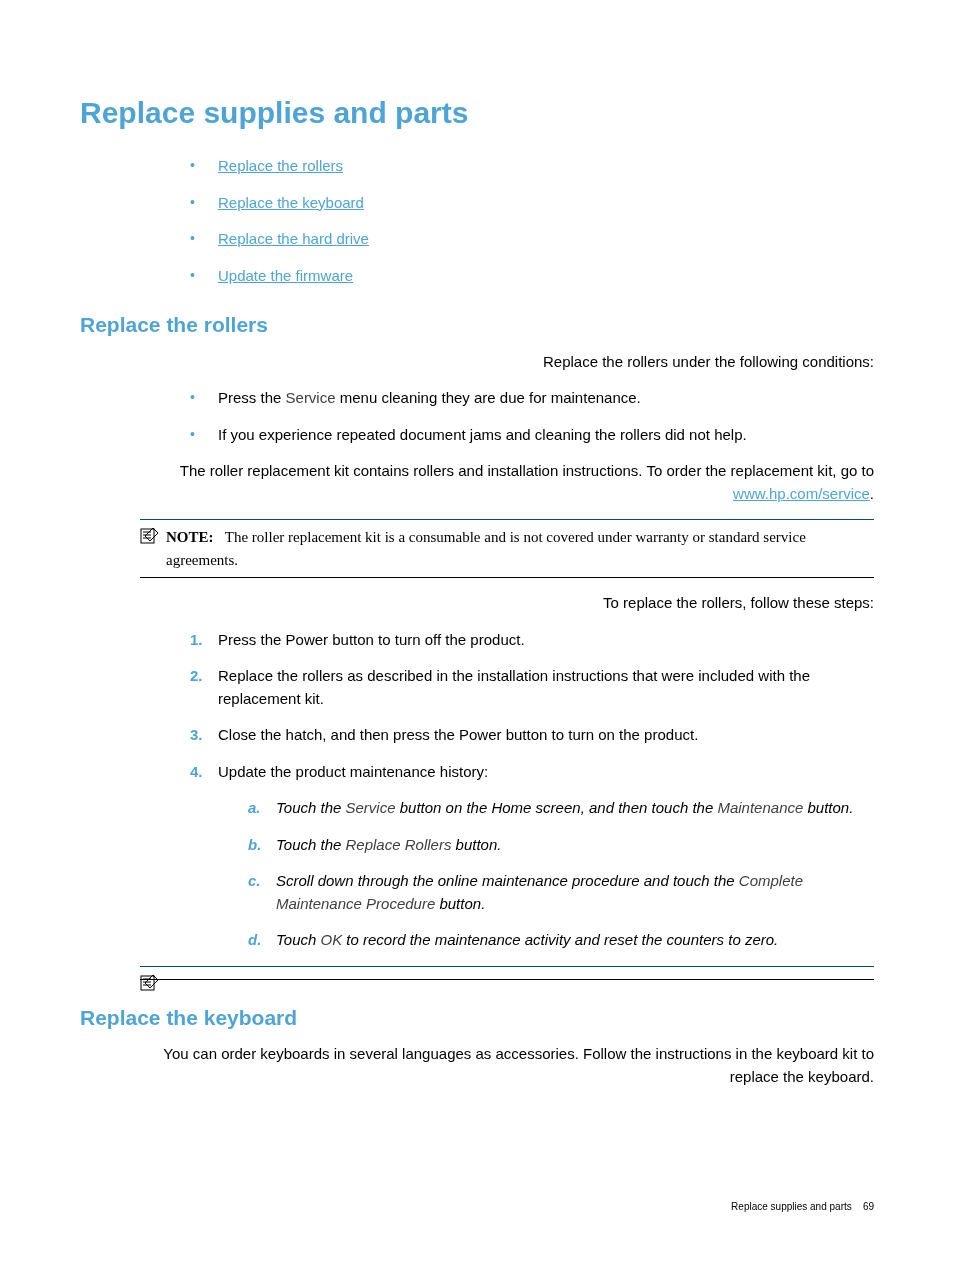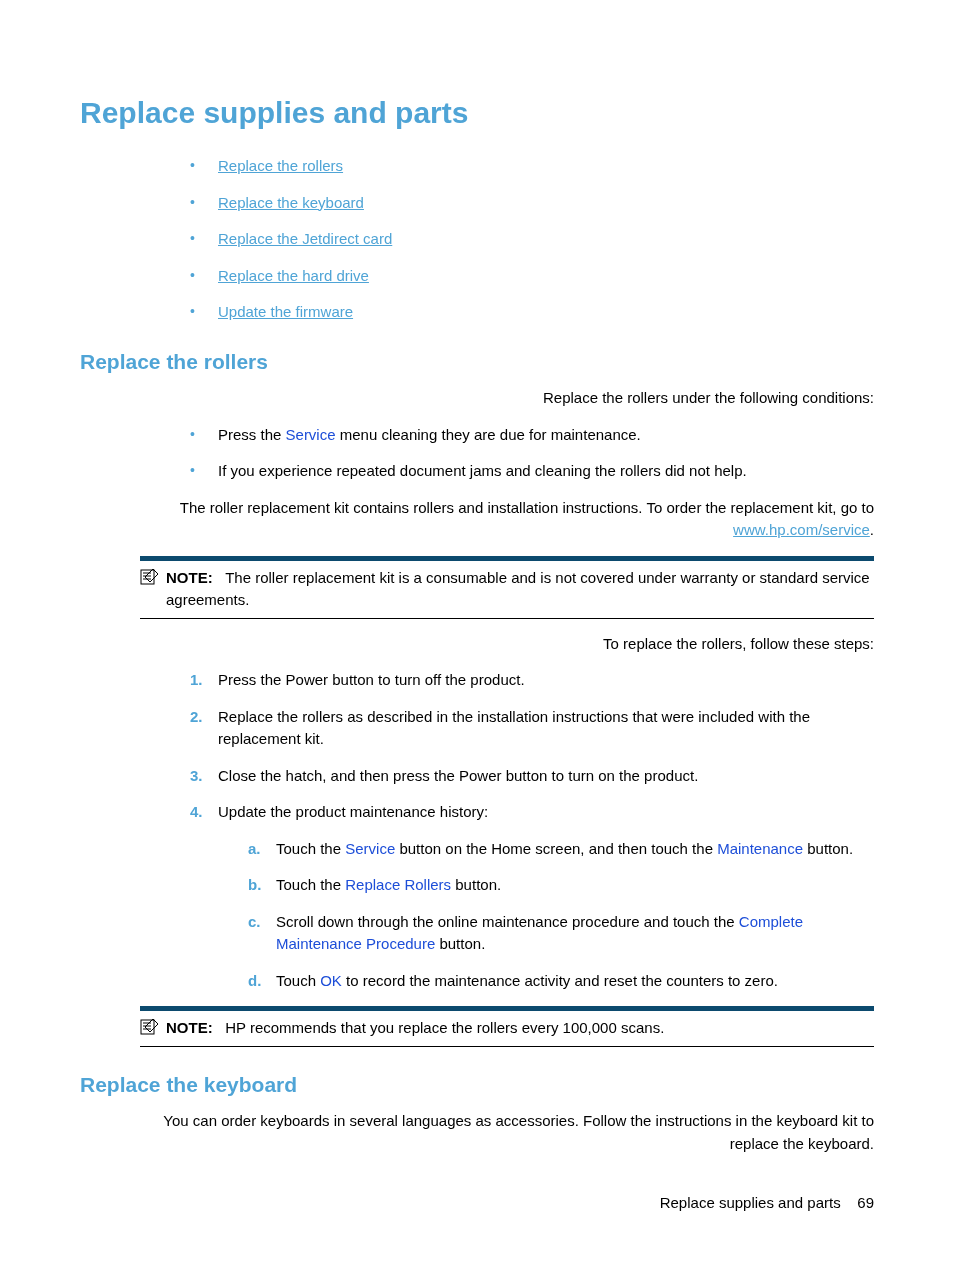--- a/index.html
+++ b/index.html
@@ -66,27 +66,28 @@
     padding-left: 28px;
     margin-bottom: 14px;
   }
   .bullets li::before {
     content: "•";
     position: absolute;
     left: 0;
     color: #4FA4D6;
     font-size: 14px;
   }
-  .hl { color: #1d4ed8; }
+  .hl { color: #404040; }
   .note-box {
-    border-top: 5px solid #0c4a6e;
+    border-top: 1px solid #0c4a6e;
     border-bottom: 1px solid #000;
     margin: 8px 0 14px 60px;
     padding: 6px 0 6px 0;
     position: relative;
+    font-family: Liberation Serif, serif;
   }
   .note-box .note-content {
     padding-left: 26px;
   }
   .note-icon {
     position: absolute;
     left: 0;
     top: 6px;
     width: 20px;
     height: 18px;
@@ -109,51 +110,51 @@
     content: counter(step) ".";
     position: absolute;
     left: 0;
     color: #4FA4D6;
     font-weight: bold;
   }
   ol.lettered {
     margin-top: 14px;
     margin-left: 30px;
     counter-reset: sub;
+    font-style: italic;
   }
   ol.lettered > li {
     list-style: none;
     position: relative;
     padding-left: 28px;
     margin-bottom: 14px;
     counter-increment: sub;
   }
   ol.lettered > li::before {
     content: counter(sub, lower-alpha) ".";
     position: absolute;
     left: 0;
     color: #4FA4D6;
     font-weight: bold;
   }
   .footer {
     position: absolute;
     bottom: 56px;
     right: 80px;
-    font-size: 15px;
+    font-size: 10px;
   }
 </style>
 </head>
 <body>
 
 <h1>Replace supplies and parts</h1>
 
 <ul class="toc">
   <li><span class="link">Replace the rollers</span></li>
   <li><span class="link">Replace the keyboard</span></li>
-  <li><span class="link">Replace the Jetdirect card</span></li>
   <li><span class="link">Replace the hard drive</span></li>
   <li><span class="link">Update the firmware</span></li>
 </ul>
 
 <h2>Replace the rollers</h2>
 
 <p class="indent para">Replace the rollers under the following conditions:</p>
 
 <ul class="bullets">
   <li><span>Press the </span><span class="hl">Service</span><span> menu cleaning they are due for maintenance.</span></li>
@@ -193,23 +194,20 @@
 </ol>
 
 <div class="note-box">
   <svg class="note-icon" viewBox="0 0 20 18">
     <rect x="1" y="3" width="13" height="14" fill="none" stroke="#000" stroke-width="1"></rect>
     <line x1="3" y1="6" x2="11" y2="6" stroke="#000" stroke-width="1"></line>
     <line x1="3" y1="9" x2="11" y2="9" stroke="#000" stroke-width="1"></line>
     <line x1="3" y1="12" x2="11" y2="12" stroke="#000" stroke-width="1"></line>
     <path d="M13 2 L18 7 L10 15 L5 10 Z" fill="none" stroke="#000" stroke-width="1"></path>
   </svg>
-  <div class="note-content">
-    <span class="note-label">NOTE:</span>&nbsp;&nbsp;&nbsp;<span>HP recommends that you replace the rollers every 100,000 scans.</span>
-  </div>
 </div>
 
 <h2>Replace the keyboard</h2>
 
 <p class="indent para">You can order keyboards in several languages as accessories. Follow the instructions in the keyboard kit to replace the keyboard.</p>
 
 <div class="footer">
   <span>Replace supplies and parts</span>&nbsp;&nbsp;&nbsp;&nbsp;<span>69</span>
 </div>
 

